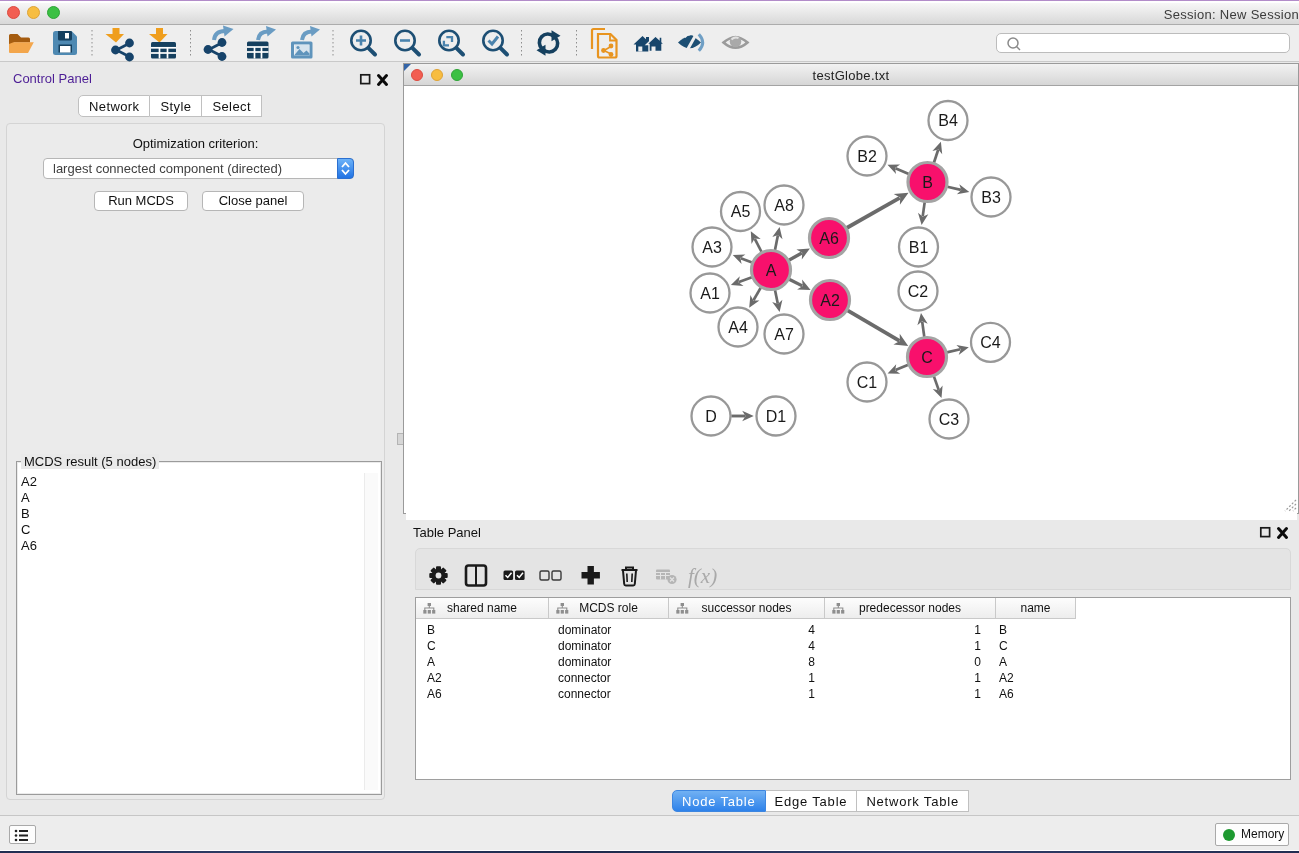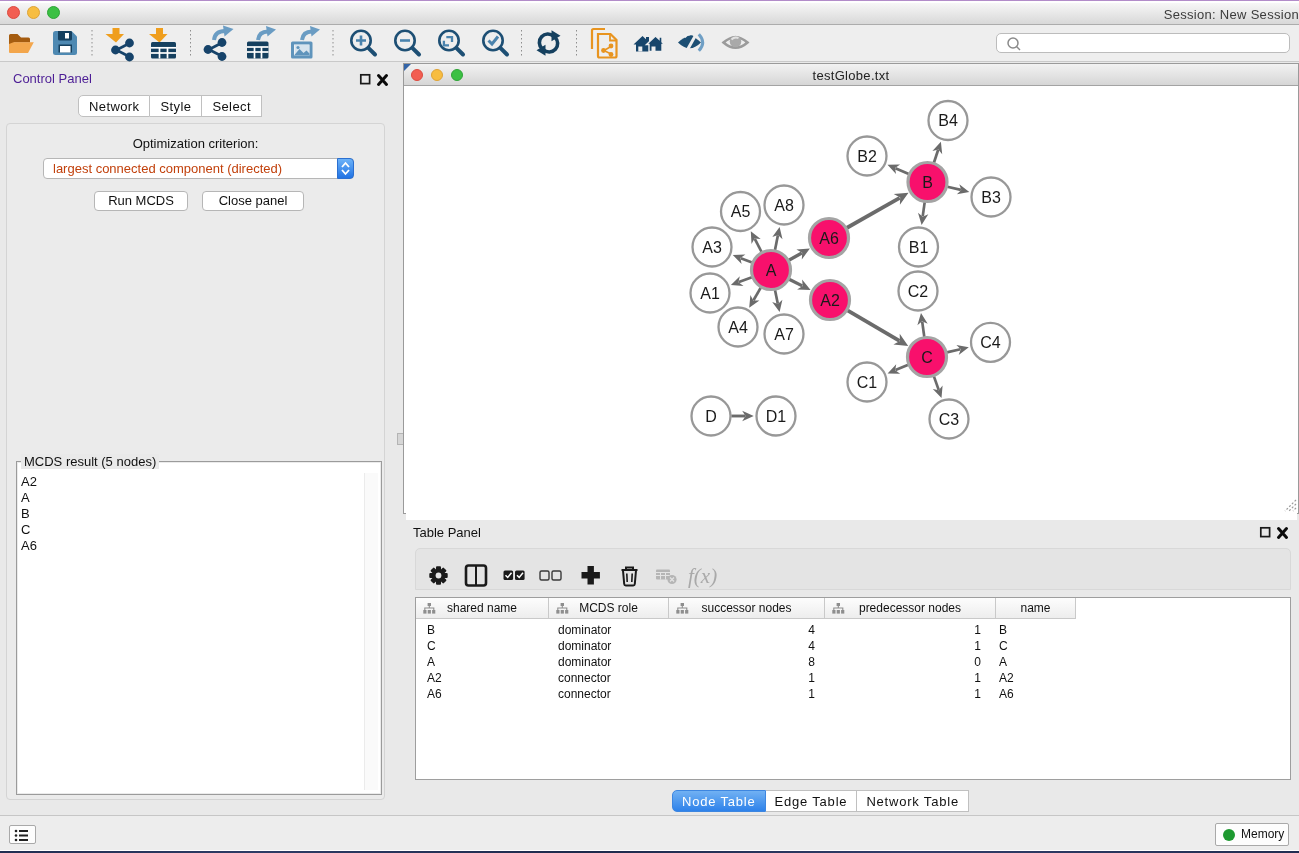--- a/index.html
+++ b/index.html
@@ -30,21 +30,21 @@
 .tab.first { border-left:1px solid #c0c0c0; border-radius:5px 0 0 5px; }
 .tab.last { border-radius:0 5px 5px 0;margin-top:44px; }
 .tab.sel { background:linear-gradient(#71b1f3,#2e82ea); color:#fff; border-color:#3d86e0; }
 .btabs2 .tab { padding:0 9px; letter-spacing:0.8px; }
 #cpbox { position:absolute; left:6px; top:61px; width:379px; height:677px;
   border:1px solid #d4d4d4; border-radius:4px; background:#ebebeb; }
 #optlabel { position:absolute; left:0; width:391px; top:74px; text-align:center;
   font-size:13px; color:#111; }
 #dropdown { position:absolute; left:43px; top:96px; width:311px; height:21px;
   background:#fff; border:1px solid #b6b6b6; border-radius:4px; font-size:13px;
-  line-height:19px; padding-left:9px; color:#c2410c; }
+  line-height:19px; padding-left:9px; color:#404040; }
 #dropdown .stepper { position:absolute; right:-1px; top:-1px; width:17px; height:21px;
   background:linear-gradient(#6cb2f8,#2173e4); border-radius:0 4px 4px 0;
   border:1px solid #2b6fd0; }
 .btn { position:absolute; height:20px; background:#ffffff; border:1px solid #b6b6b6;
   border-radius:4px; font-size:13px; text-align:center; line-height:18px; color:#111; }
 #fieldset { position:absolute; left:16px; top:392px; width:366px; height:341px; }
 #fieldset .fsborder { position:absolute; left:0; top:7px; width:366px; height:334px;
   border:1px solid #9b9b9b; }
 #fieldset .fswhite { position:absolute; left:2px; top:9px; width:362px; height:330px;
   background:#fff; }

